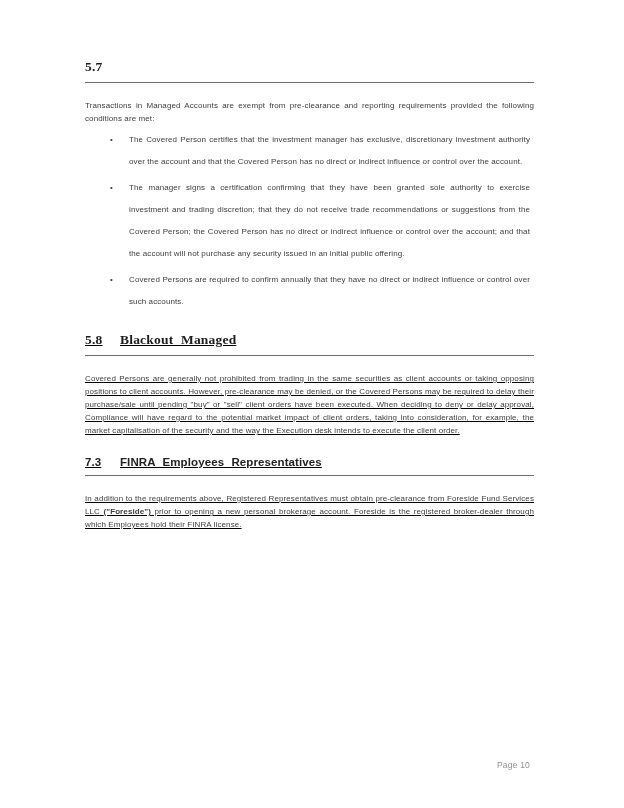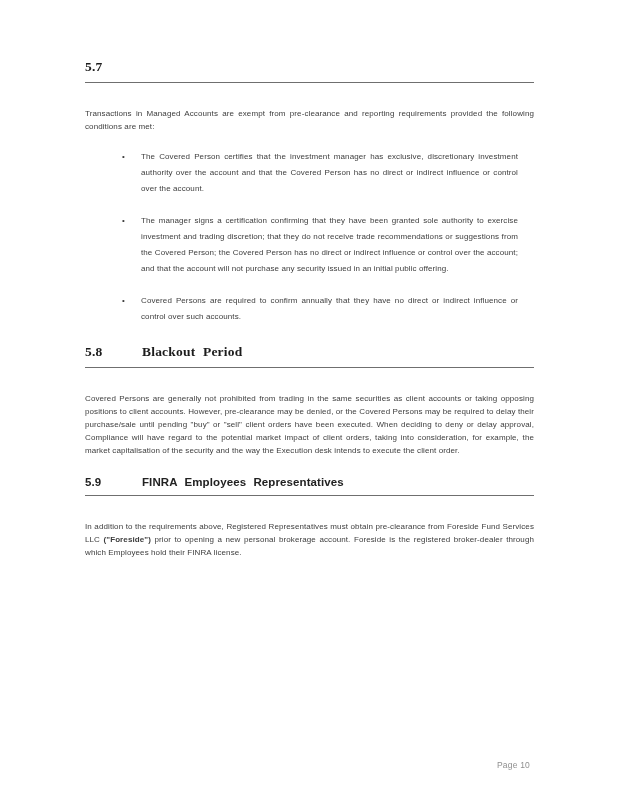--- a/index.html
+++ b/index.html
@@ -19,21 +19,20 @@
     left: 85px;
     top: 59px;
     width: 449px;
   }
   .section-heading {
     display: flex;
     align-items: baseline;
     margin: 0;
     padding-bottom: 7px;
     border-bottom: 1.5px solid #6f6f6f;
-    gap: 22px;
   }
   .section-heading.serif {
     font-family: "Liberation Serif", serif;
     font-weight: 700;
     font-size: 13.5px;
     color: #1c1c1c;
     word-spacing: 4px;
     letter-spacing: 0.2px;
   }
   .section-heading.sans {
@@ -41,40 +40,40 @@
     font-weight: 700;
     font-size: 11.5px;
     color: #222222;
     word-spacing: 4px;
     letter-spacing: 0.1px;
   }
   .sec-num {
     flex: 0 0 35px;
   }
   .sec-gap-s57 { margin-top: 0; }
-  .sec-gap     { margin-top: 19px; }
+  .sec-gap     { margin-top: 19px; text-decoration: underline; }
   .para {
-    margin: 24px 0 0 0;
+    margin: 16px 0 0 0;
     font-size: 8px;
     line-height: 13px;
     color: #3d3d3d;
     text-align: justify;
     letter-spacing: 0.1px;
   }
   .bullet-list {
     list-style: none;
     margin: 3px 0 0 0;
     padding: 0;
   }
   .bullet-list li {
     position: relative;
     padding-left: 40px;
-    margin: 16px;
+    margin: 4px;
     font-size: 8px;
-    line-height: 16px;
+    line-height: 22px;
     color: #3d3d3d;
     text-align: justify;
     letter-spacing: 0.1px;
   }
   .bullet-list li::before {
     content: "\2022";
     position: absolute;
     left: 21px;
     top: 0;
     font-size: 8px;
@@ -104,28 +103,28 @@
     <ul class="bullet-list">
       <li>The Covered Person certifies that the investment manager has exclusive, discretionary investment authority over the account and that the Covered Person has no direct or indirect influence or control over the account.</li>
       <li>The manager signs a certification confirming that they have been granted sole authority to exercise investment and trading discretion; that they do not receive trade recommendations or suggestions from the Covered Person; the Covered Person has no direct or indirect influence or control over the account; and that the account will not purchase any security issued in an initial public offering.</li>
       <li>Covered Persons are required to confirm annually that they have no direct or indirect influence or control over such accounts.</li>
     </ul>
   </div>
 
   <div class="section sec-gap">
     <div class="section-heading serif">
       <span class="sec-num">5.8</span>
-      <span class="sec-title">Blackout Period</span>
+      <span class="sec-title">Blackout Managed</span>
     </div>
     <p class="para">Covered Persons are generally not prohibited from trading in the same securities as client accounts or taking opposing positions to client accounts. However, pre-clearance may be denied, or the Covered Persons may be required to delay their purchase/sale until pending "buy" or "sell" client orders have been executed. When deciding to deny or delay approval, Compliance will have regard to the potential market impact of client orders, taking into consideration, for example, the market capitalisation of the security and the way the Execution desk intends to execute the client order.</p>
   </div>
 
   <div class="section sec-gap">
     <div class="section-heading sans">
-      <span class="sec-num">5.9</span>
+      <span class="sec-num">7.3</span>
       <span class="sec-title">FINRA Employees Representatives</span>
     </div>
     <p class="para"><span>In addition to the requirements above, Registered Representatives must obtain pre-clearance from Foreside Fund Services LLC </span><span class="bold">("Foreside")</span><span> prior to opening a new personal brokerage account. Foreside is the registered broker-dealer through which Employees hold their FINRA license.</span></p>
   </div>
 
 </div>
 
 <div class="page-footer">Page 10</div>
 
 </body></html>

